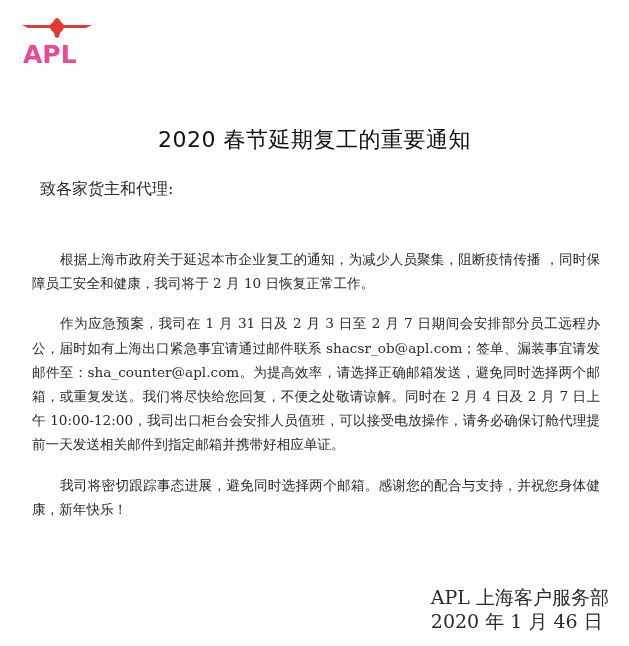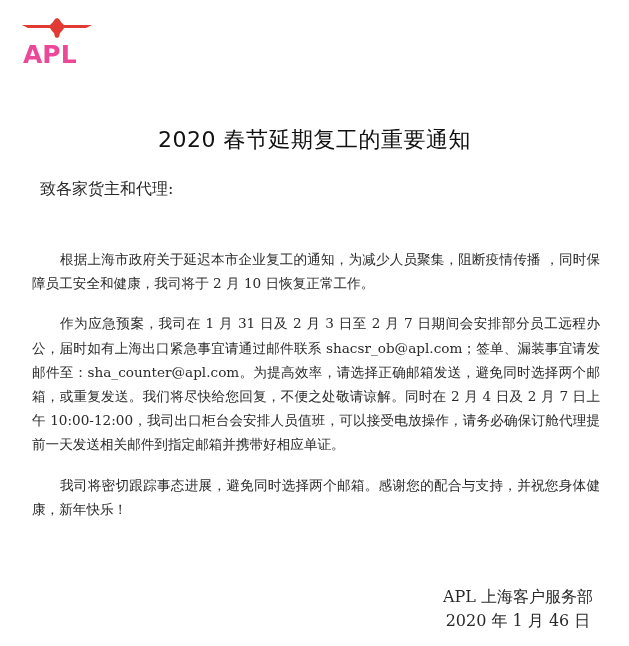--- a/index.html
+++ b/index.html
@@ -20,21 +20,21 @@
     position: absolute; left: 0; right: 0; top: 125px; text-align: center;
     font-family: "DejaVu Sans", "Liberation Sans", sans-serif;
     font-size: 22px; color: #111; letter-spacing: 0.5px;
   }
   .greeting { position: absolute; left: 16px; top: 179px; font-size: 16px; margin-left: 24px; }
   .body {
     position: absolute; left: 16px; top: 231px; width: 600px;
     font-size: 13.6px; line-height: 24.2px; text-align: justify;
   }
   .para { margin: 16px; text-indent: 28px; }
-  .sign { position: absolute; right: 36px; top: 585px; text-align: center; font-size: 16px; line-height: 24px; }
+  .sign { position: absolute; right: 20px; top: 585px; text-align: left; font-size: 19px; line-height: 24px; }
 </style>
 </head>
 <body>
 
 <div class="logo">
   <svg class="logo-eagle" viewBox="0 0 74 20">
     <path d="M2 7 L30 7 L33 4 L35 1 L37 0 L39 1 L41 4 L44 7 L72 7 L66 10 L44 10 L42 13 L40 15 L39 19 L37 20 L35 19 L34 15 L32 13 L30 10 L8 10 Z" fill="#e03a33"></path>
   </svg>
   <div class="logo-text">APL</div>
 </div>

